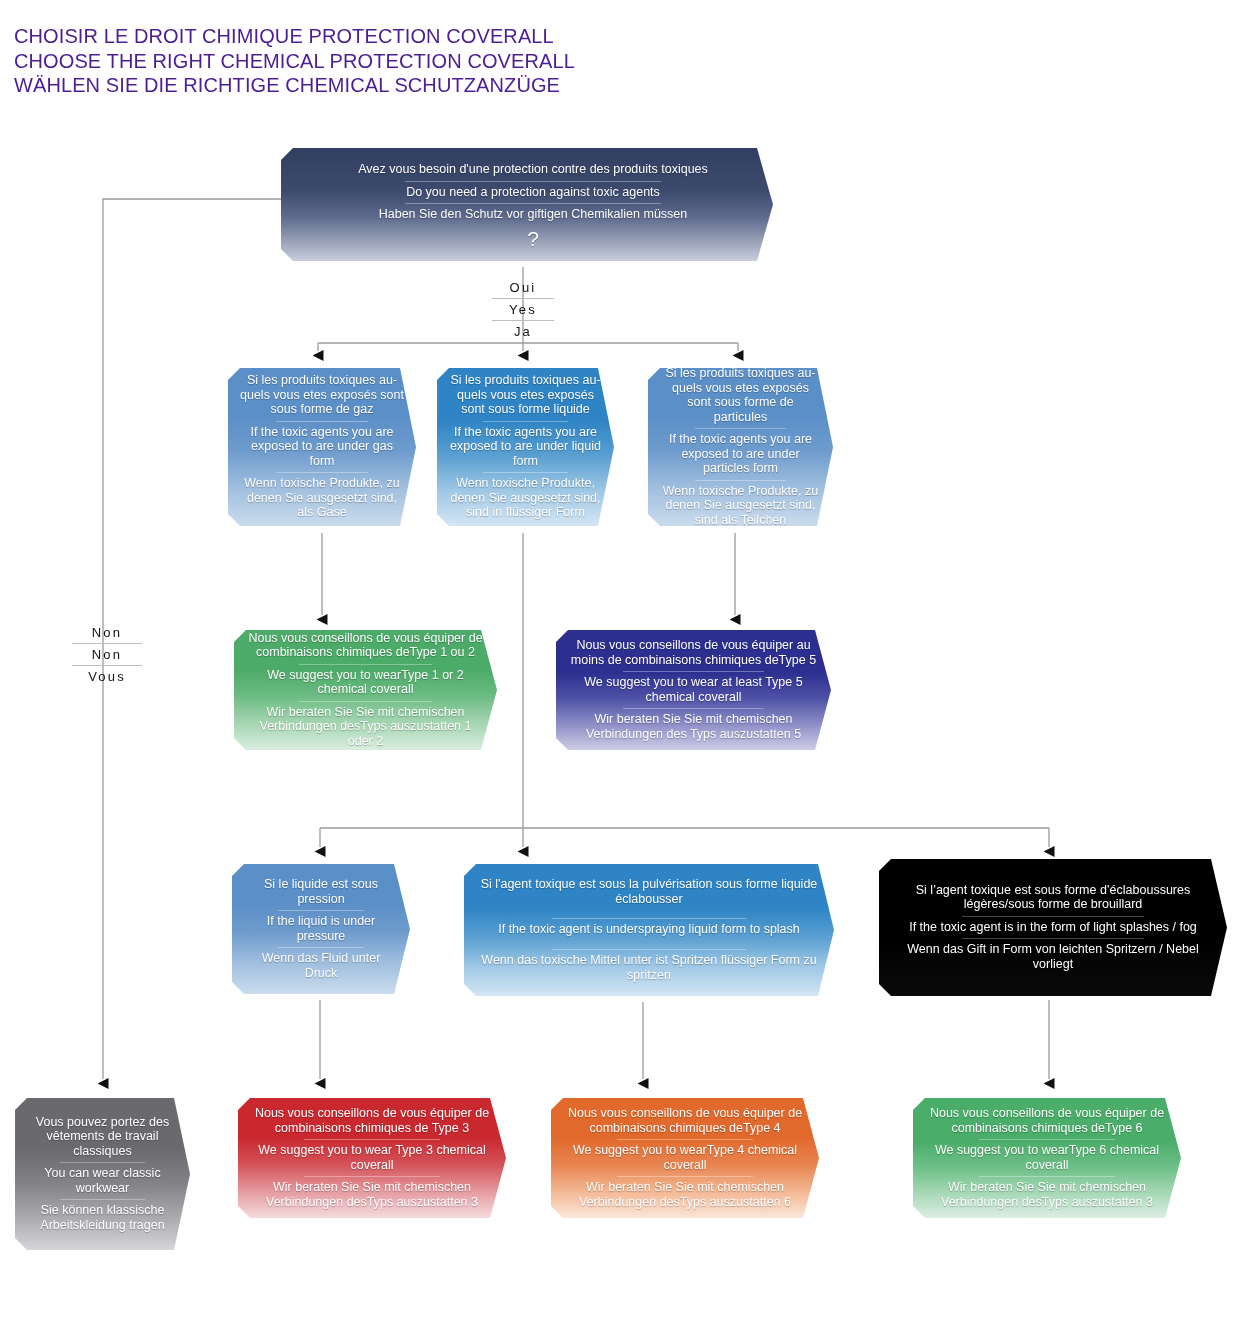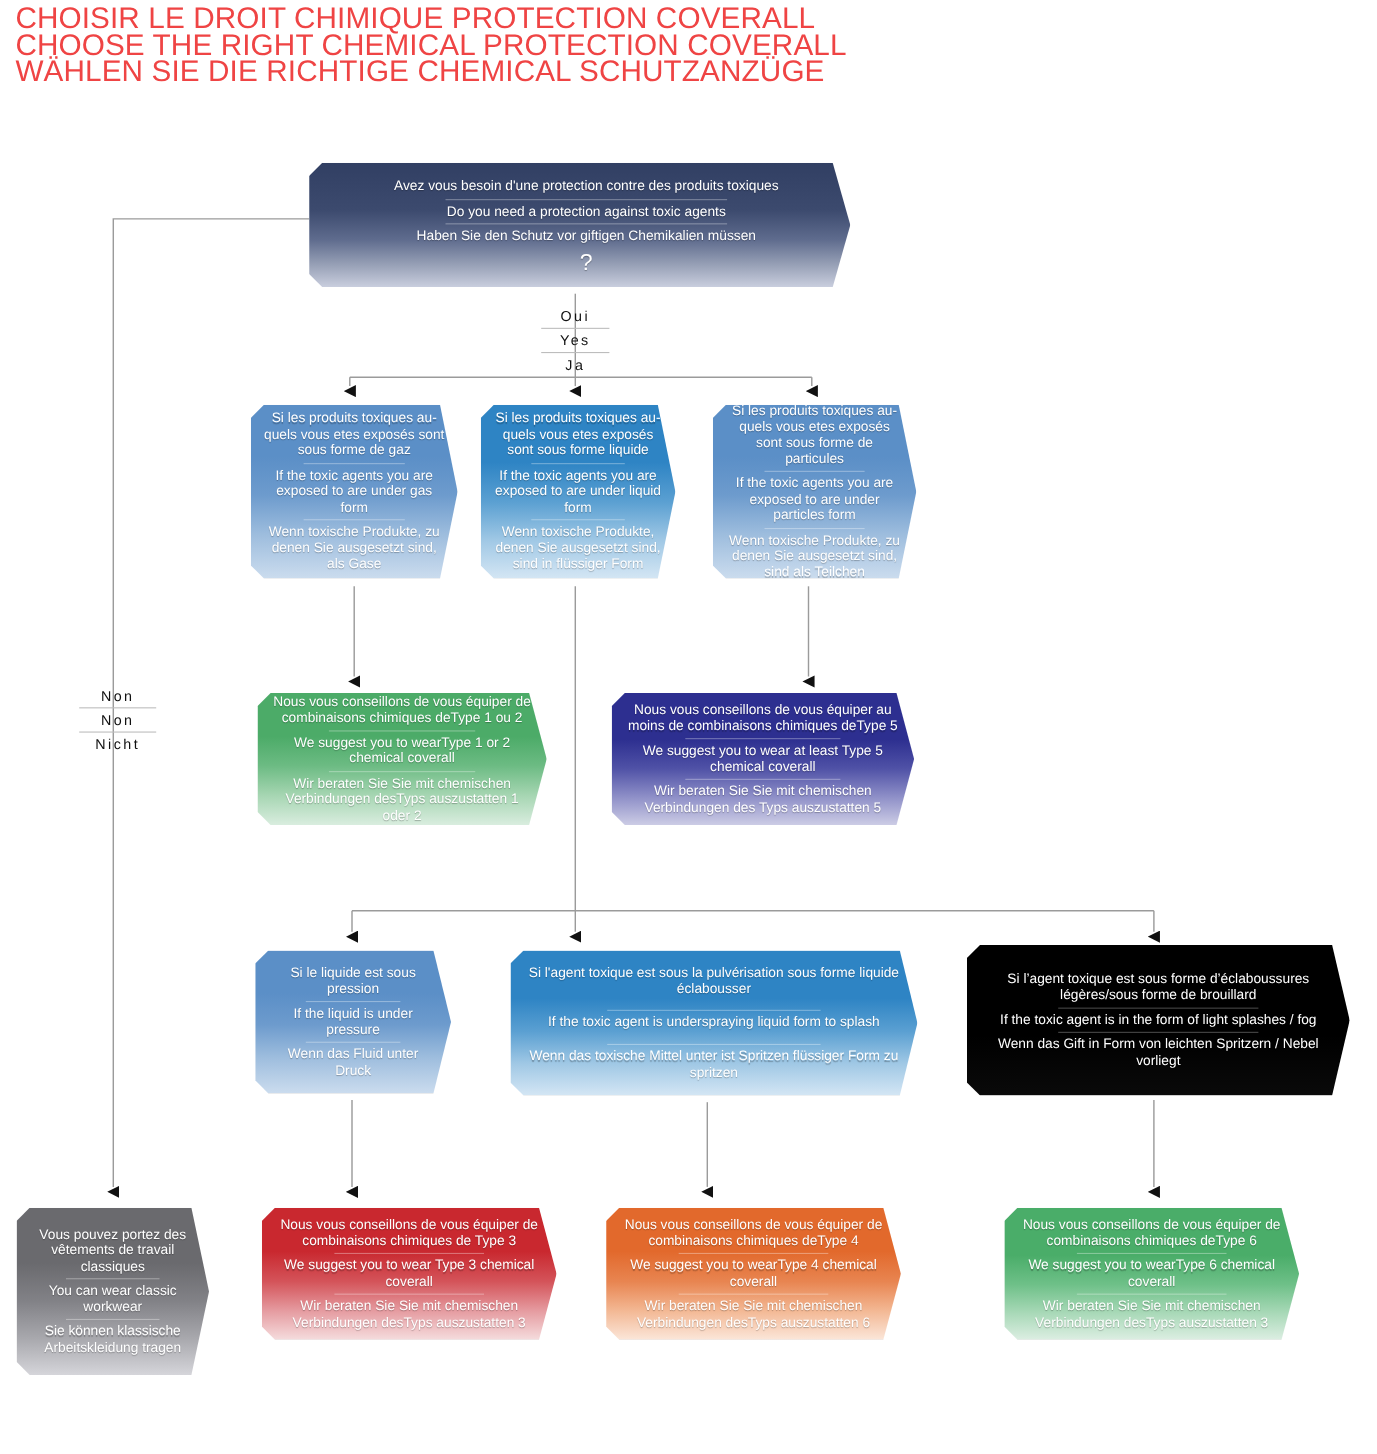--- a/index.html
+++ b/index.html
@@ -10,23 +10,23 @@
   body {
     width: 1252px; height: 1322px;
     position: relative;
     font-family: "Liberation Sans", sans-serif;
     overflow: hidden;
   }
 
   
   #title-block {
     position: absolute;
-    left: 14px; top: 4px;
-    color: #ef4444;
-    font-size: 27px;
+    left: 14px; top: 24px;
+    color: #4c1d95;
+    font-size: 20px;
     line-height: 24.5px;
     letter-spacing: 0.1px;
     white-space: nowrap;
   }
   #title-block div { font-weight: 400; }
 
   
   #canvas { position: absolute; left:0; top:0; width:1252px; height:1322px; }
   #wires { position:absolute; left:0; top:0; width:1252px; height:1322px; pointer-events:none; }
 
@@ -150,21 +150,21 @@
   </div>
 
   <div class="branch-label" style="left:492px; top:277px; width:62px;">
     <span>Oui</span>
     <span>Yes</span>
     <span>Ja</span>
   </div>
   <div class="branch-label" style="left:72px; top:622px; width:70px;">
     <span>Non</span>
     <span>Non</span>
-    <span>Nicht</span>
+    <span>Vous</span>
   </div>
 
   <div class="node t-blue" style="left:228px; top:368px; width:188px; height:158px;">
     <div class="seg">Si les produits toxiques au-quels vous etes exposés sont sous forme de gaz</div>
     <div class="seg">If the toxic agents you are exposed to are under gas form</div>
     <div class="seg">Wenn toxische Produkte, zu denen Sie ausgesetzt sind, als Gase</div>
   </div>
 
   <div class="node t-blue2" style="left:437px; top:368px; width:177px; height:158px;">
     <div class="seg">Si les produits toxiques au-quels vous etes exposés sont sous forme liquide</div>

